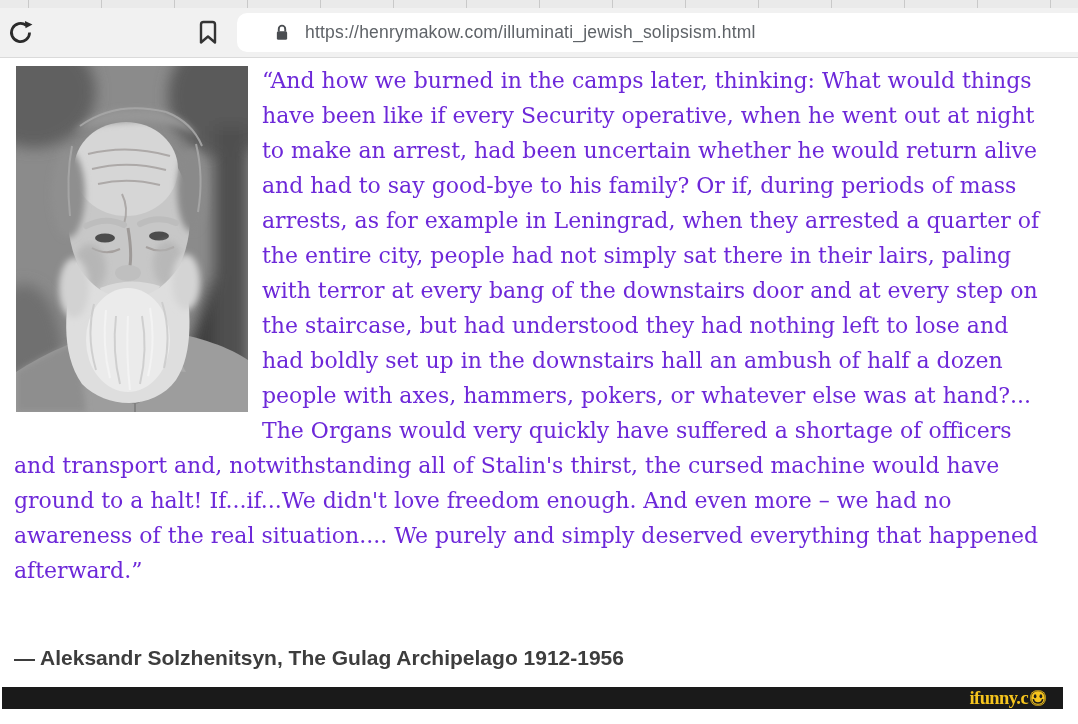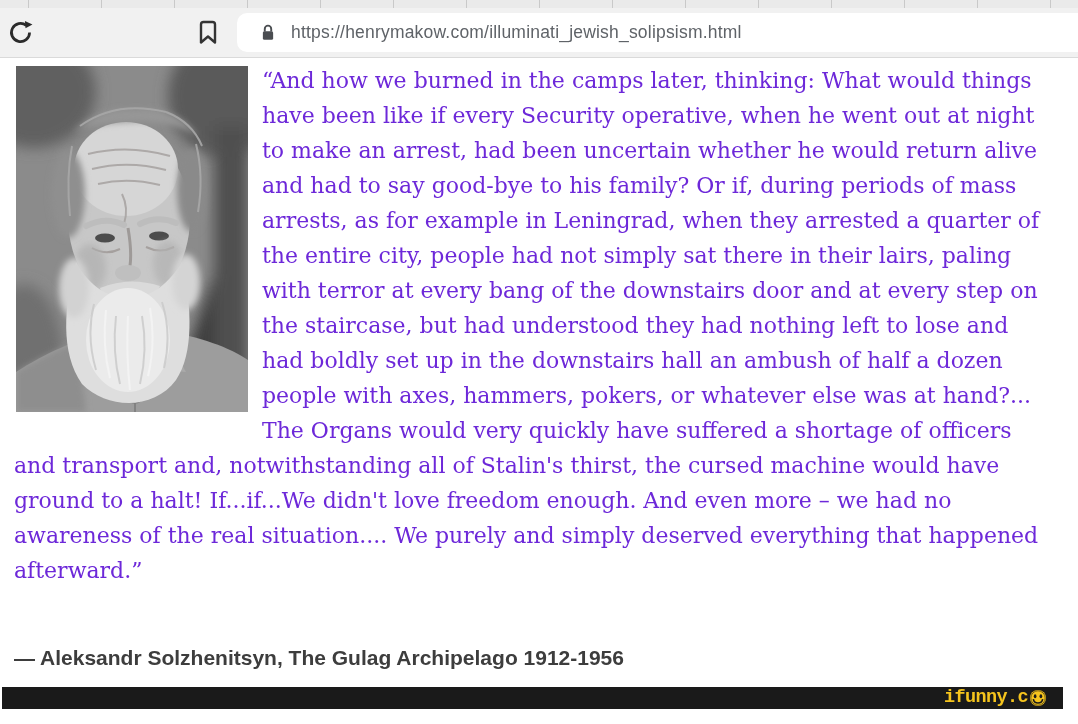--- a/index.html
+++ b/index.html
@@ -14,21 +14,21 @@
     background-position:28px 0;
   }
   .toolbar{
     position:relative;height:49px;background:#f1f1f1;border-bottom:1px solid #dadada;
   }
   .reload-btn{position:absolute;left:7px;top:11px;width:27px;height:27px;cursor:pointer;}
   .bookmark-btn{position:absolute;left:197px;top:11px;width:22px;height:27px;cursor:pointer;}
   .urlbar{
     position:absolute;left:237px;top:5px;height:39px;width:841px;
     background:#ffffff;border-radius:10px 0 0 10px;
-    display:flex;align-items:center;padding-left:23px;box-sizing:border-box;
+    display:flex;align-items:center;padding-left:37px;box-sizing:border-box;
   }
   .lock-ic{width:16px;height:19px;flex:0 0 auto;margin-right:15px;}
   .url-text{
     font-size:17.5px;color:#5f6368;letter-spacing:.2px;white-space:nowrap;overflow:hidden;
   }
   
   .article{background:#fff;padding:5px 38px 0 14px;}
   .portrait{
     float:left;width:232px;height:346px;margin:3px 14px 16px 2px;
   }
@@ -40,21 +40,21 @@
     margin:58px 0 0 0;font-family:"Liberation Sans",sans-serif;font-weight:700;
     font-size:21px;color:#3d3d3d;
   }
   
   .watermark{
     position:absolute;left:2px;top:687px;width:1061px;height:22px;background:#1a1a1a;
     display:flex;align-items:center;justify-content:flex-end;padding-right:16px;box-sizing:border-box;
   }
   .brand{
     display:flex;align-items:center;color:#f5c41d;
-    font-family:Liberation Mono, monospace;font-weight:700;font-size:18.5px;
+    font-family:Liberation Serif, serif;font-weight:700;font-size:18.5px;
     letter-spacing:-.6px;line-height:1;
   }
   .brand .smiley{width:18px;height:18px;margin-left:1px;display:block;}
 </style>
 </head>
 <body>
 
 <div class="screen">
 
   <div class="tabstrip"></div>

